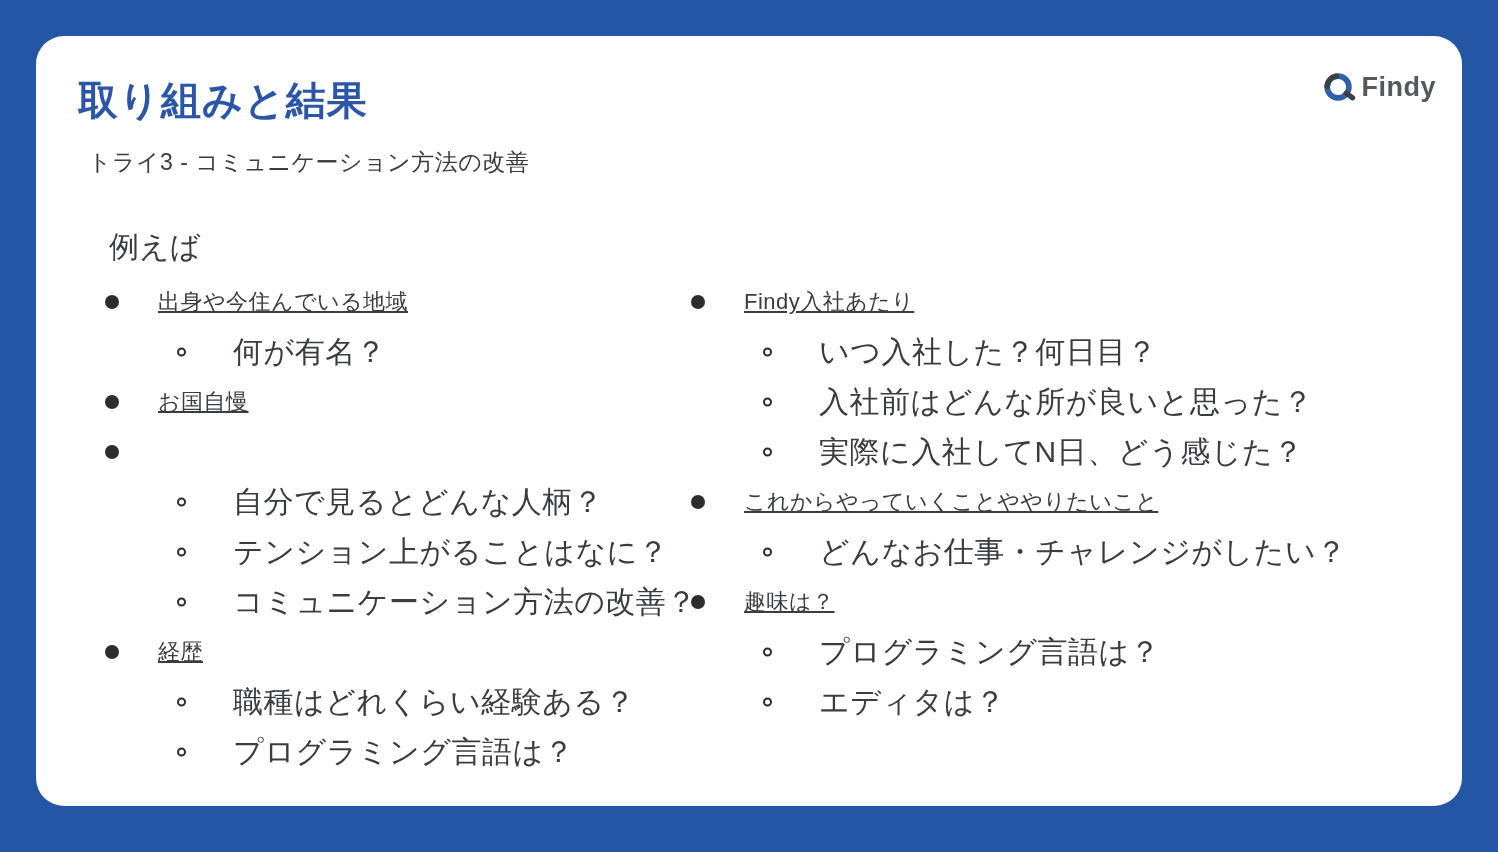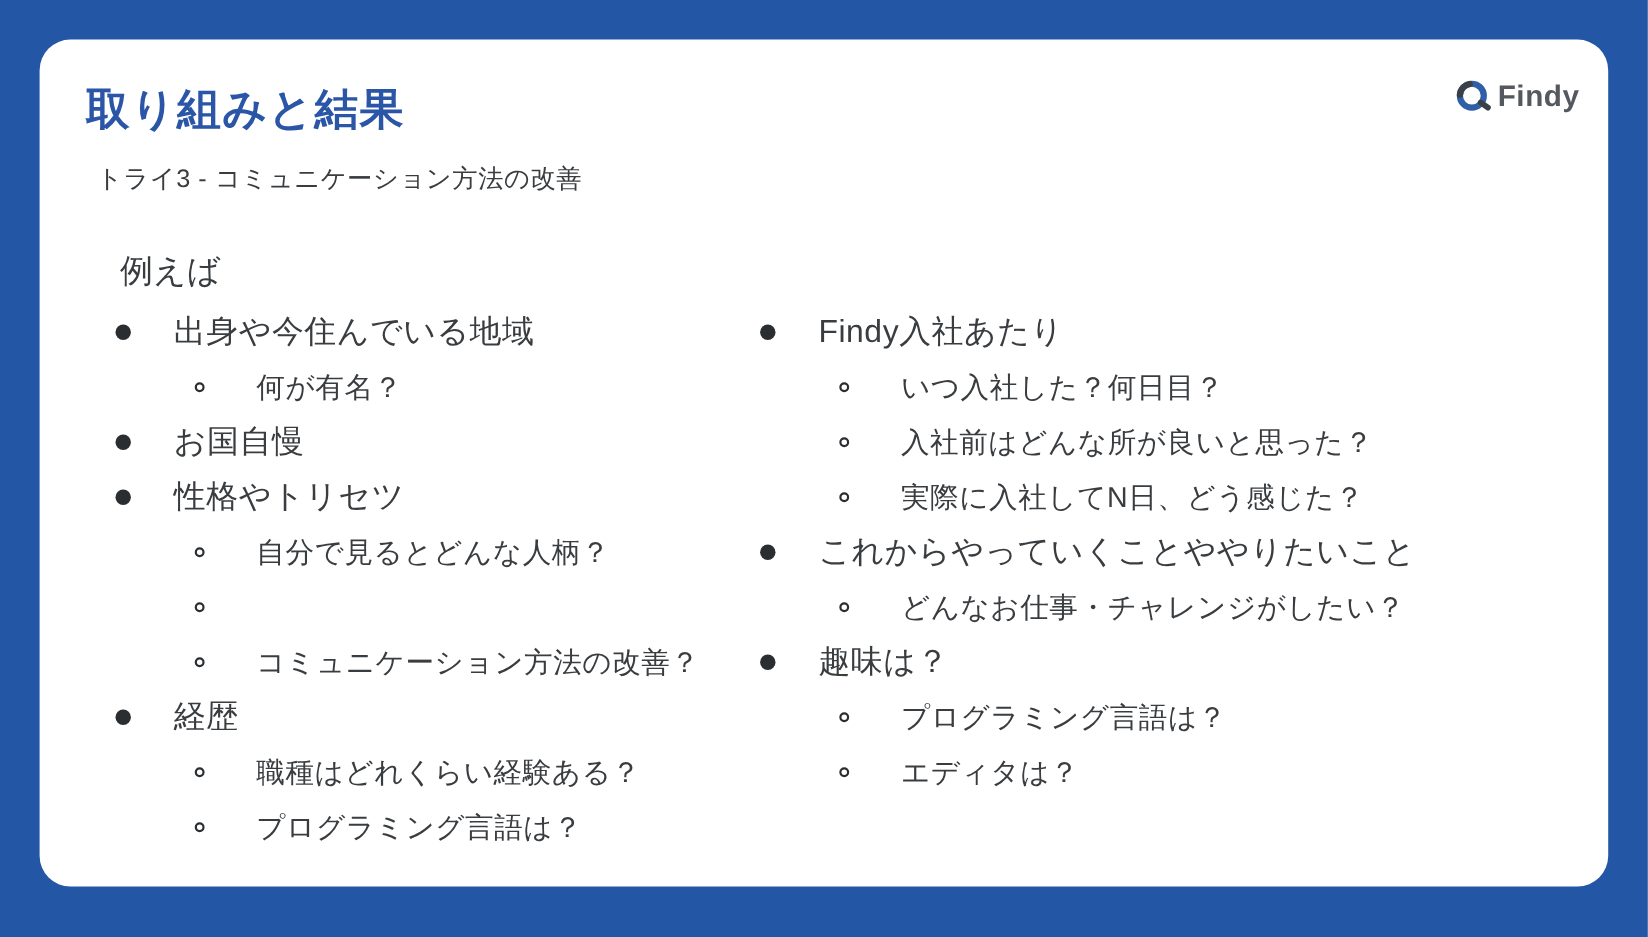--- a/index.html
+++ b/index.html
@@ -58,22 +58,22 @@
   }
   .col-left{left:69px;width:580px;}
   .col-right{left:655px;width:740px;}
   .item{
     position:relative;
     display:flex;align-items:center;
     height:50px;
     color:var(--text);
     white-space:nowrap;
   }
-  .item.main{padding-left:53px;font-size:29px;font-weight:500;letter-spacing:0.5px;}
-  .item.sub{padding-left:128px;font-size:26px;font-weight:400;letter-spacing:0.5px;}
+  .item.main{padding-left:53px;font-size:22px;font-weight:500;letter-spacing:0.5px;text-decoration:underline;}
+  .item.sub{padding-left:128px;font-size:30px;font-weight:400;letter-spacing:0.5px;}
   .marker{position:absolute;top:50%;transform:translateY(-50%);}
   .marker.dot{
     left:0;width:14px;height:14px;border-radius:50%;
     background:var(--dot);
   }
   .marker.circle{
     left:72px;width:9px;height:9px;border-radius:50%;
     border:2.5px solid var(--dot);background:transparent;
   }
 </style>
@@ -107,28 +107,28 @@
       <li class="item sub">
         <span class="marker circle"></span>
         <span class="item-text">何が有名？</span>
       </li>
       <li class="item main">
         <span class="marker dot"></span>
         <span class="item-text">お国自慢</span>
       </li>
       <li class="item main">
         <span class="marker dot"></span>
-        <span class="item-text">性格やトリセツ</span>
       </li>
       <li class="item sub">
         <span class="marker circle"></span>
         <span class="item-text">自分で見るとどんな人柄？</span>
       </li>
       <li class="item sub">
         <span class="marker circle"></span>
+        <span class="item-text">テンション上がることはなに？</span>
       </li>
       <li class="item sub">
         <span class="marker circle"></span>
         <span class="item-text">コミュニケーション方法の改善？</span>
       </li>
       <li class="item main">
         <span class="marker dot"></span>
         <span class="item-text">経歴</span>
       </li>
       <li class="item sub">

